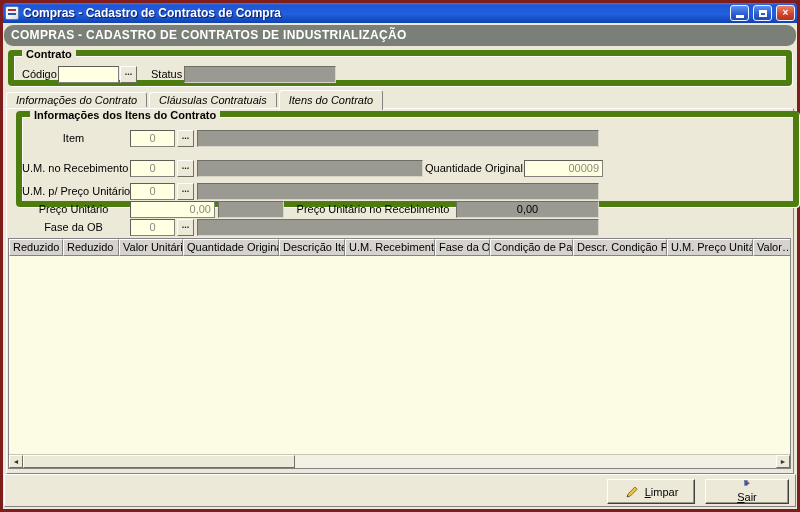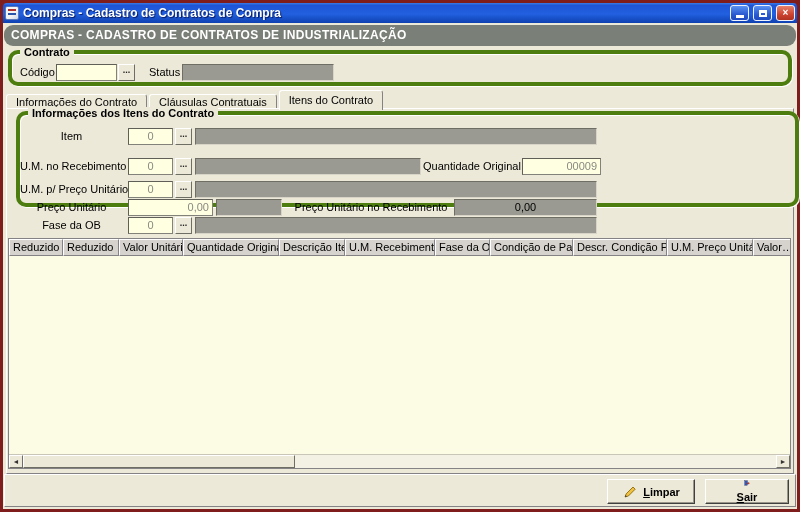--- a/index.html
+++ b/index.html
@@ -27,23 +27,23 @@
 
   .client { position:relative; height:486px; background:#ECE9D8; }
 
   .header-bar {
     position:absolute; left:1px; right:1px; top:2px; height:21px;
     background:#7A8078; color:#fff; font-weight:bold; font-size:12px;
     line-height:21px; padding-left:7px; letter-spacing:.3px; white-space:nowrap;border-radius:9px;
   }
 
   .groupbox {
-    position:absolute; border:4px solid #4d7c0f;
+    position:absolute; border:6px solid #4d7c0f;
     box-shadow:1px 1px 0 #fff, inset 1px 1px 0 #fff;
-    border-radius:10px;
+    border-radius:4px;
   }
   .legend {
     position:absolute; top:-8px; left:8px; background:#ECE9D8; padding:0 4px;
     font-weight:bold; white-space:nowrap;
   }
 
   .lbl { position:absolute; height:17px; line-height:17px; white-space:nowrap; }
   .lbl.r { text-align:center; }
 
   .input {
@@ -58,21 +58,21 @@
     border:1px solid #6e6e64; border-bottom-color:#d8d5c8; border-right-color:#d8d5c8;
     line-height:15px; padding:0 4px; color:#000;
   }
   .grayfield.center { text-align:center; }
   .browse {
     position:absolute; width:17px; height:17px; background:#ECE9D8;
     border:1px solid #6e6e64; border-top-color:#fff; border-left-color:#fff;
     font-size:9px; line-height:10px; text-align:center; font-weight:bold; color:#222;
   }
 
-  .tabs { position:absolute; left:3px; top:67px; height:19px; display:flex; align-items:flex-end; }
+  .tabs { position:absolute; left:3px; top:67px; height:19px; display:flex; align-items:center;font-style:italic; }
   .tab {
     height:15px; line-height:15px; padding:0 9px; margin-right:2px;
     background:#ECE9D8; border:1px solid #848284; border-bottom:none;
     border-top-color:#fff; border-left-color:#fff; border-radius:3px 3px 0 0;
     white-space:nowrap; position:relative; z-index:1;
   }
   .tab.active { height:20px; line-height:19px; z-index:3; margin-bottom:-1px; }
 
   .tab-panel {
     position:absolute; left:3px; top:85px; width:788px; height:366px;
@@ -111,21 +111,21 @@
     font-size:7px; line-height:11px; text-align:center; color:#333;
   }
   .sbtn.left { left:0; } .sbtn.right { right:0; }
   .sthumb {
     position:absolute; left:14px; top:0; width:272px; height:13px; background:#ECE9D8;
     border:1px solid #6e6e64; border-top-color:#fff; border-left-color:#fff;
   }
 
   .footer-panel {
     position:absolute; left:1px; right:1px; top:451px; height:33px;
-    background:#ECE9D8; border:1px solid #848284; border-top-color:#fff; border-left-color:#fff; z-index:5;font-weight:bold;
+    background:#ECE9D8; border:1px solid #848284; border-top-color:#fff; border-left-color:#fff; z-index:5;
   }
   .btn {
     position:absolute; top:4px; height:25px; background:#ECE9D8;
     border:1px solid #404040; border-top-color:#fff; border-left-color:#fff;
     box-shadow:inset -1px -1px 0 #9a978a;
     display:flex; align-items:center; justify-content:center; gap:5px; font-size:11px;
   }
   .btn .accel { display:block; }
   .accel::first-letter { text-decoration:underline; }
   .btn-limpar { right:100px; width:88px; }

